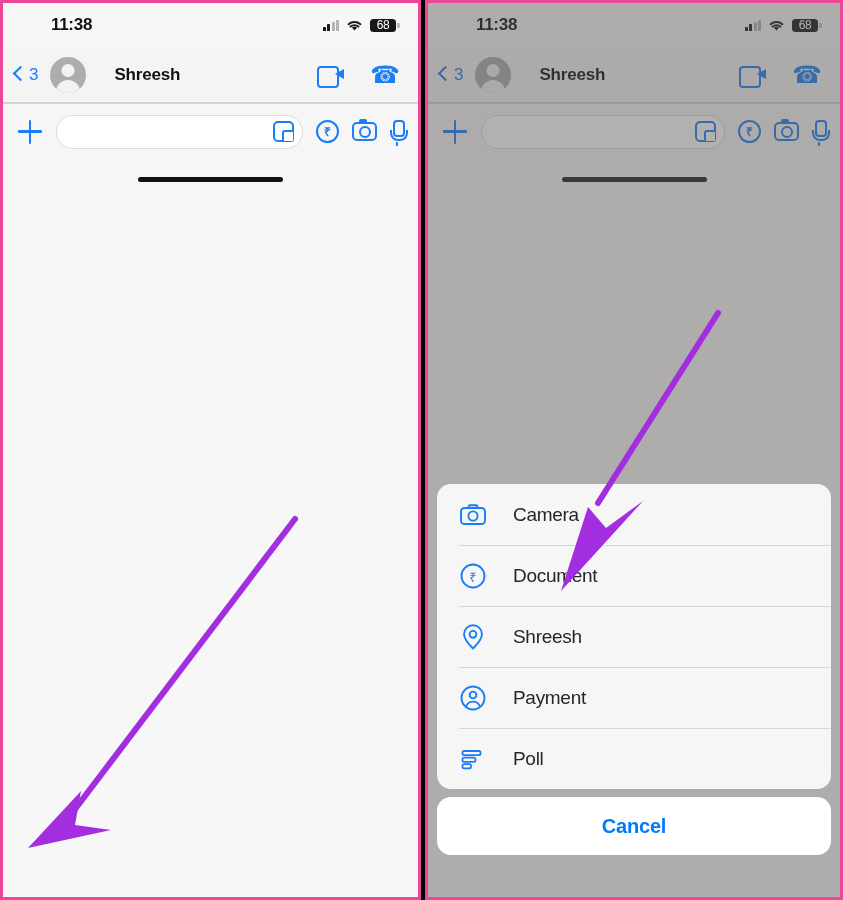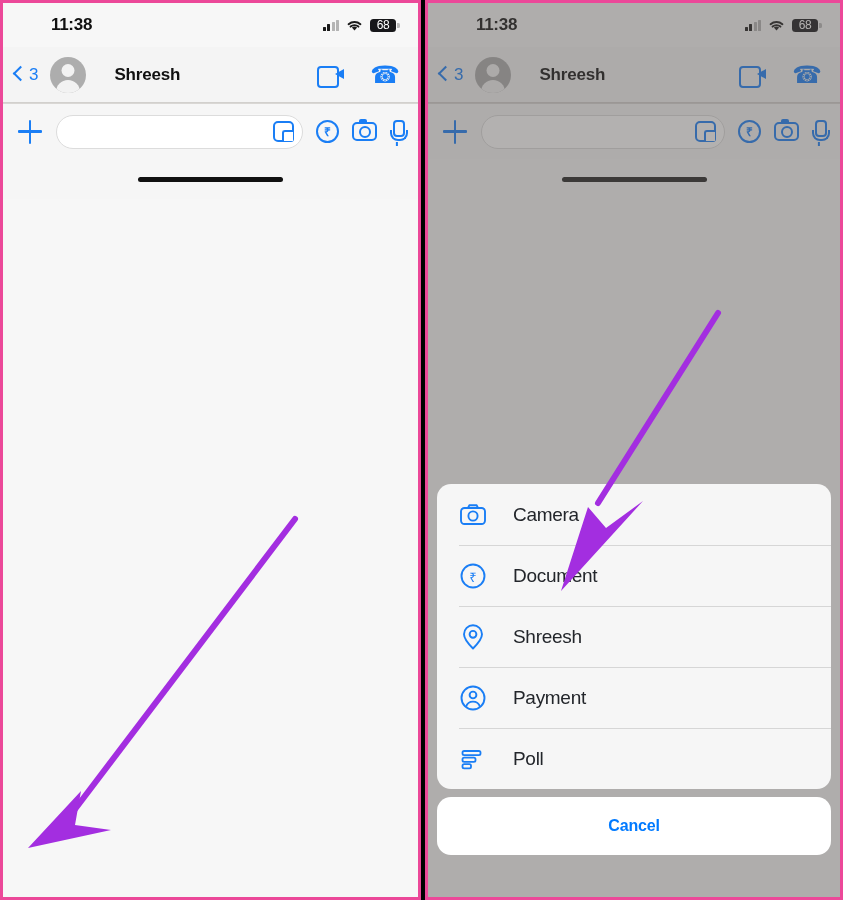--- a/index.html
+++ b/index.html
@@ -264,21 +264,21 @@
     font-size: 19px; color: #23262b; margin-left: 26px; letter-spacing: -0.3px;
   }
   .sheet-icon { width: 28px; height: 28px; flex: none; position: relative; }
 
   .cancel-btn {
     margin-top: 8px; height: 58px;
     background: #ffffff; border-radius: 14px;
     display: flex; align-items: center; justify-content: center;
   }
   .cancel-btn span {
-    font-size: 16px; font-weight: bold; color: #007aff; letter-spacing: -0.2px;
+    font-size: 20px; font-weight: bold; color: #007aff; letter-spacing: -0.2px;
   }
 
   
   .arrow-svg { position: absolute; inset: 0; z-index: 70; pointer-events: none; }
 </style>
 </head>
 <body>
 
 <div class="stage">
 

